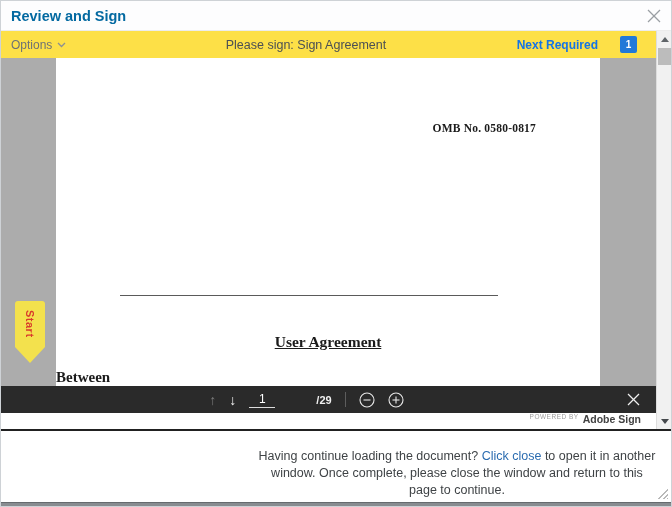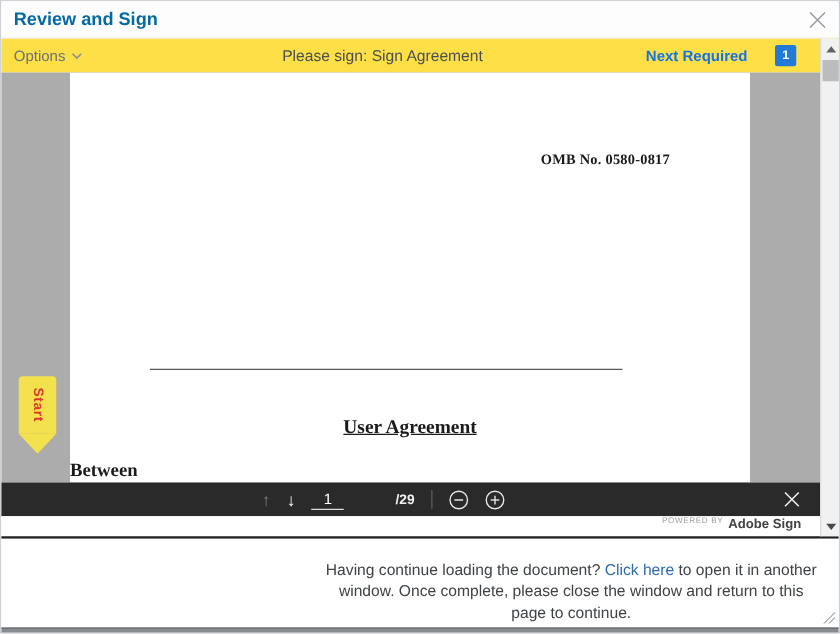--- a/index.html
+++ b/index.html
@@ -275,21 +275,21 @@
     <div class="powered-wrap">
       <span class="powered-by">POWERED BY</span>
       <span class="brand-name">Adobe Sign</span>
     </div>
   </div>
 
   <div class="dark-divider"></div>
 
   <div class="footer">
     <div class="help-text">
-      <span>Having continue loading the document? </span><span class="help-link">Click here</span><span> to open it in another window.</span>
+      <span>Having continue loading the document? </span><span class="help-link">Click close</span><span> to open it in another window.</span>
       <span>Once complete, please close the window and return to this page to continue.</span>
     </div>
     <div class="resize-grip"></div>
   </div>
 
   <div class="bottom-strip"></div>
 
   <div class="scrollbar">
     <div class="sb-btn sb-up">
         <span class="tri-up"></span>

